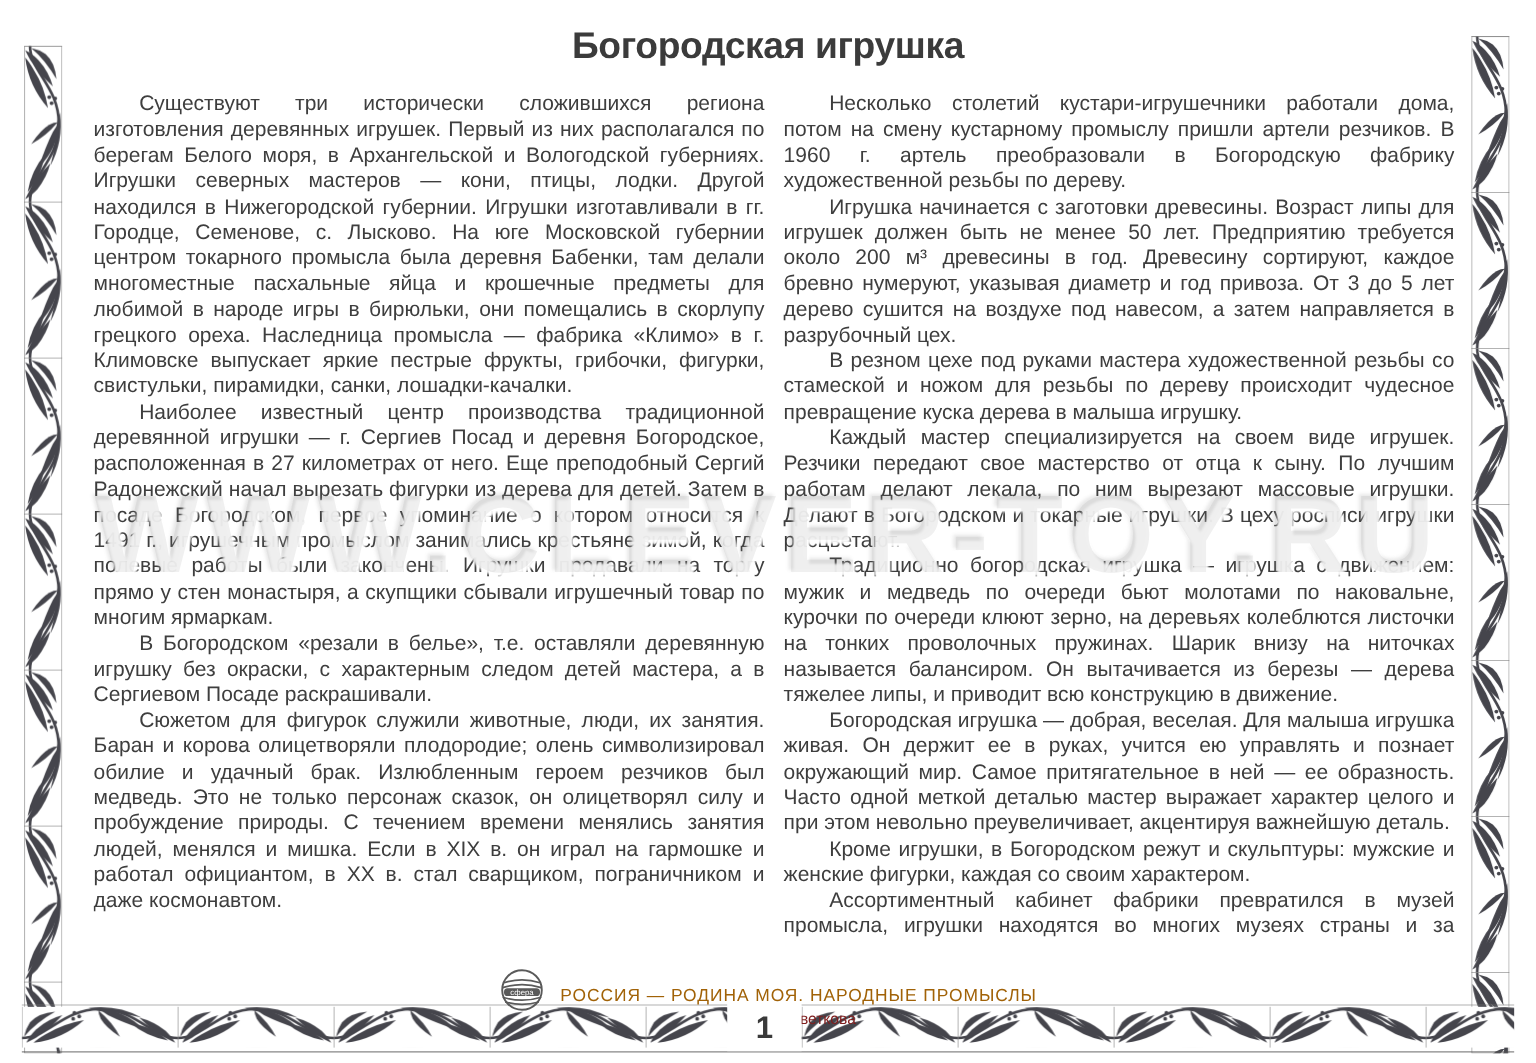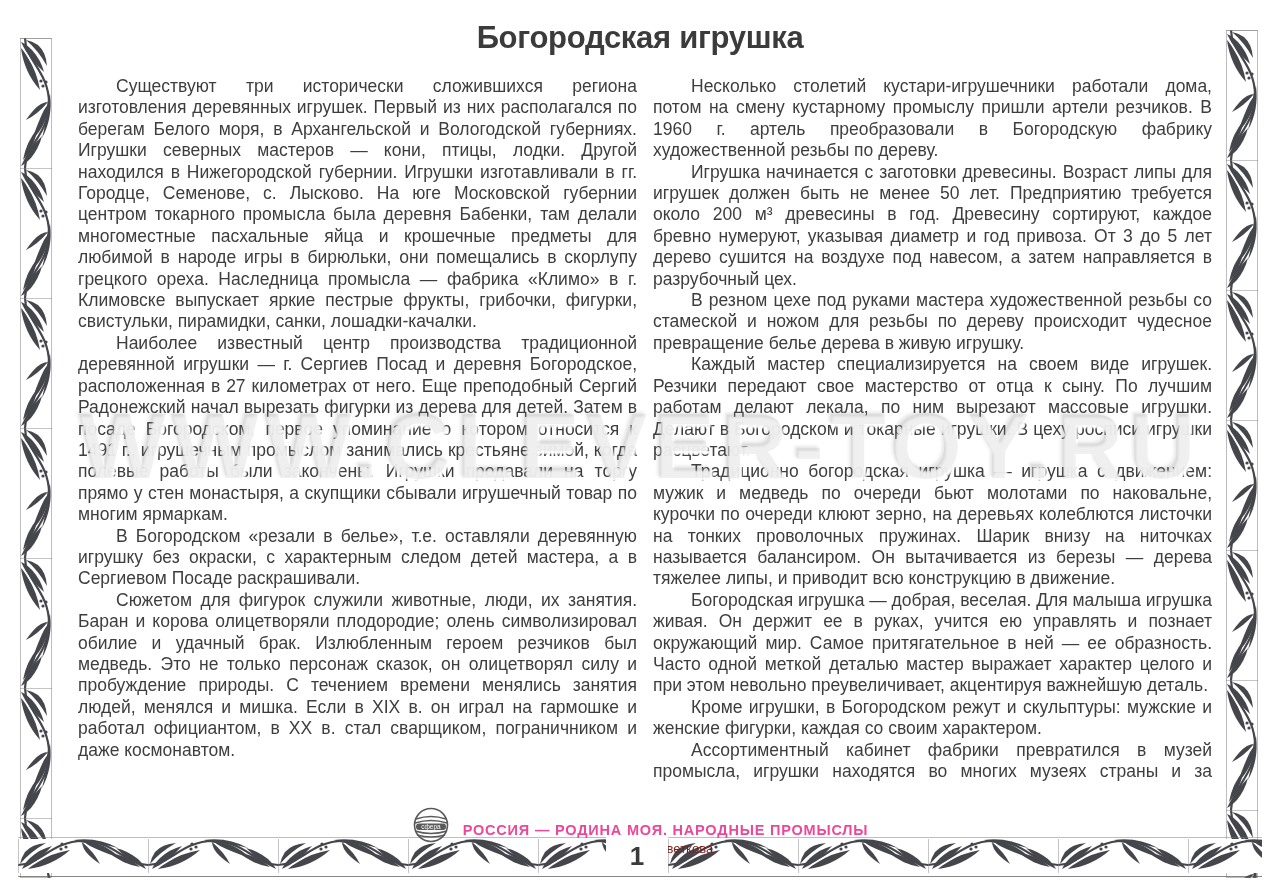--- a/index.html
+++ b/index.html
@@ -26,21 +26,21 @@
     color:rgba(140,140,140,0.13);
     text-shadow:2px 3px 2px rgba(255,255,255,0.95),-2px -2px 3px rgba(110,110,110,0.16);
     pointer-events:none;white-space:nowrap;
   }
   
   .footer{
     position:absolute;left:0;top:794px;width:100%;
     display:flex;justify-content:center;align-items:center;gap:13px;
   }
   .footer-text{text-align:center;}
-  .series{font-size:14.5px;font-weight:700;color:#ec4899;letter-spacing:0.8px;margin-top:28px;}
+  .series{font-size:14.5px;font-weight:400;color:#a16207;letter-spacing:0.8px;margin-top:28px;}
   .copyright{font-size:13px;color:#7f1d1d;margin-top:3px;}
   
   .pagenum-gap{
     position:absolute;left:606px;top:836px;width:62px;height:40px;background:#ffffff;
     display:flex;align-items:center;justify-content:center;
   }
   .pagenum{font-size:26px;font-weight:700;color:#3a3a3a;}
   
   .band{position:absolute;}
 </style>
@@ -102,21 +102,21 @@
   <div class="columns">
     <div class="col">
         <p class="para">Существуют три исторически сложившихся региона изготовления деревянных игрушек. Первый из них располагался по берегам Белого моря, в Архангельской и Вологодской губерниях. Игрушки северных мастеров — кони, птицы, лодки. Другой находился в Нижегородской губернии. Игрушки изготавливали в гг. Городце, Семенове, с. Лысково. На юге Московской губернии центром токарного промысла была деревня Бабенки, там делали многоместные пасхальные яйца и крошечные предметы для любимой в народе игры в бирюльки, они помещались в скорлупу грецкого ореха. Наследница промысла — фабрика «Климо» в г. Климовске выпускает яркие пестрые фрукты, грибочки, фигурки, свистульки, пирамидки, санки, лошадки-качалки.</p>
         <p class="para">Наиболее известный центр производства традиционной деревянной игрушки — г. Сергиев Посад и деревня Богородское, расположенная в 27 километрах от него. Еще преподобный Сергий Радонежский начал вырезать фигурки из дерева для детей. Затем в посаде Богородском, первое упоминание о котором относится к 1491 г., игрушечным промыслом занимались крестьяне зимой, когда полевые работы были закончены. Игрушки продавали на торгу прямо у стен монастыря, а скупщики сбывали игрушечный товар по многим ярмаркам.</p>
         <p class="para">В Богородском «резали в белье», т.е. оставляли деревянную игрушку без окраски, с характерным следом детей мастера, а в Сергиевом Посаде раскрашивали.</p>
         <p class="para">Сюжетом для фигурок служили животные, люди, их занятия. Баран и корова олицетворяли плодородие; олень символизировал обилие и удачный брак. Излюбленным героем резчиков был медведь. Это не только персонаж сказок, он олицетворял силу и пробуждение природы. С течением времени менялись занятия людей, менялся и мишка. Если в XIX в. он играл на гармошке и работал официантом, в XX в. стал сварщиком, пограничником и даже космонавтом.</p>
       </div>
     <div class="col">
         <p class="para">Несколько столетий кустари-игрушечники работали дома, потом на смену кустарному промыслу пришли артели резчиков. В 1960 г. артель преобразовали в Богородскую фабрику художественной резьбы по дереву.</p>
         <p class="para">Игрушка начинается с заготовки древесины. Возраст липы для игрушек должен быть не менее 50 лет. Предприятию требуется около 200 м³ древесины в год. Древесину сортируют, каждое бревно нумеруют, указывая диаметр и год привоза. От 3 до 5 лет дерево сушится на воздухе под навесом, а затем направляется в разрубочный цех.</p>
-        <p class="para">В резном цехе под руками мастера художественной резьбы со стамеской и ножом для резьбы по дереву происходит чудесное превращение белье дерева в живую игрушку.</p>
+        <p class="para">В резном цехе под руками мастера художественной резьбы со стамеской и ножом для резьбы по дереву происходит чудесное превращение куска дерева в малыша игрушку.</p>
         <p class="para">Каждый мастер специализируется на своем виде игрушек. Резчики передают свое мастерство от отца к сыну. По лучшим работам делают лекала, по ним вырезают массовые игрушки. Делают в Богородском и токарные игрушки. В цеху росписи игрушки расцветают.</p>
         <p class="para">Традиционно богородская игрушка — игрушка с движением: мужик и медведь по очереди бьют молотами по наковальне, курочки по очереди клюют зерно, на деревьях колеблются листочки на тонких проволочных пружинах. Шарик внизу на ниточках называется балансиром. Он вытачивается из березы — дерева тяжелее липы, и приводит всю конструкцию в движение.</p>
         <p class="para">Богородская игрушка — добрая, веселая. Для малыша игрушка живая. Он держит ее в руках, учится ею управлять и познает окружающий мир. Самое притягательное в ней — ее образность. Часто одной меткой деталью мастер выражает характер целого и при этом невольно преувеличивает, акцентируя важнейшую деталь.</p>
         <p class="para">Кроме игрушки, в Богородском режут и скульптуры: мужские и женские фигурки, каждая со своим характером.</p>
         <p class="para">Ассортиментный кабинет фабрики превратился в музей промысла, игрушки находятся во многих музеях страны и за рубежом.</p>
       </div>
   </div>
 
   <div class="watermark">WWW.CLEVER-TOY.RU</div>
 

